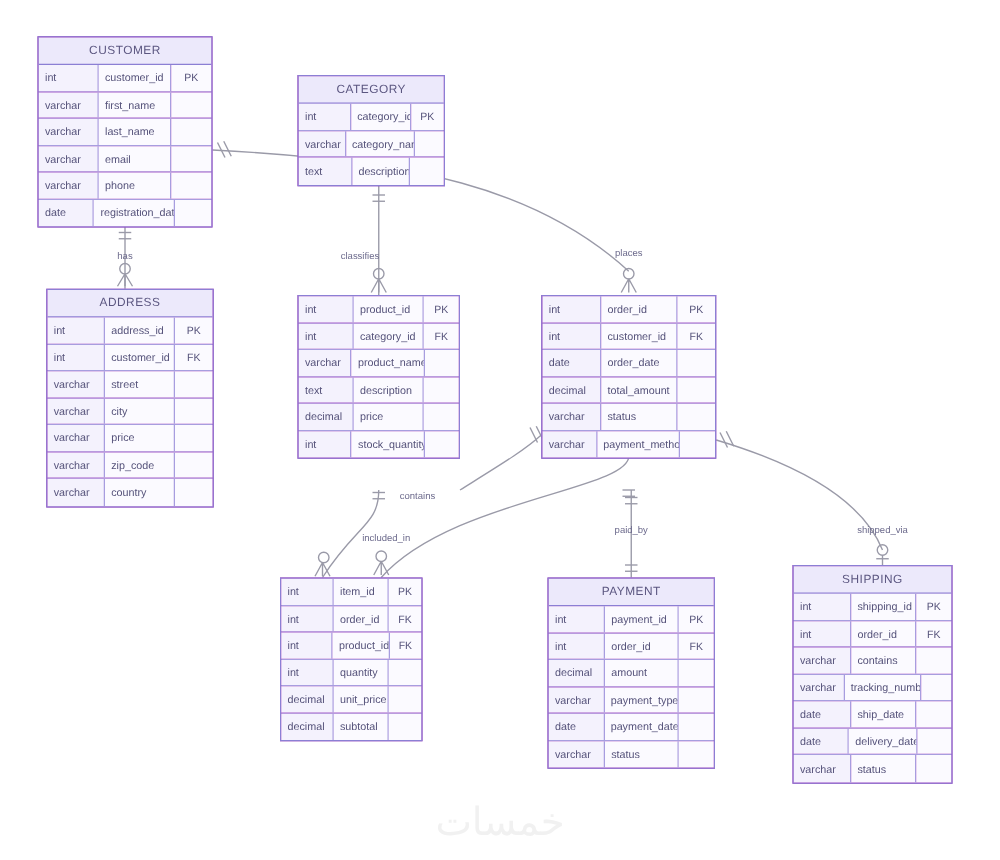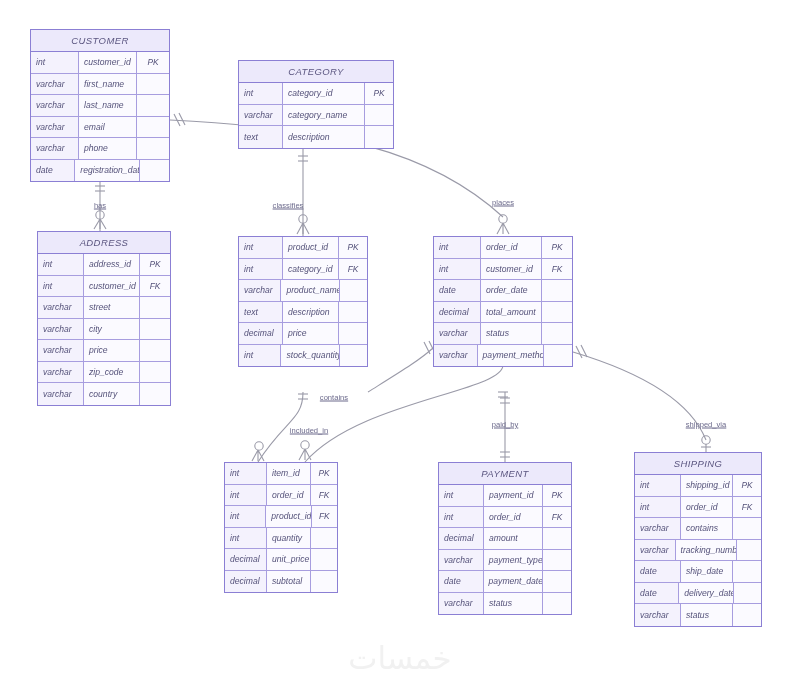--- a/index.html
+++ b/index.html
@@ -27,21 +27,20 @@
     left: 0; top: 0;
     width: 800px;
     height: 688px;
     pointer-events: none;
   }
   .entity {
     position: absolute;
     border: 1.6px solid #8b7fd4;
     background: #a21caf;
     box-sizing: border-box;
-    font-style: italic;
   }
   .entity-header {
     text-align: center;
     font-size: 9.5px;
     letter-spacing: 0.4px;
     color: #5b5680;
     background: #ece9fb;
     border-bottom: 1.6px solid #8b7fd4;
     box-sizing: border-box;
     display: flex;
@@ -80,21 +79,20 @@
     justify-content: center;
     padding-left: 0;
     font-size: 8.4px;
   }
   .rel-label {
     position: absolute;
     font-size: 7.6px;
     color: #6c6a8c;
     white-space: nowrap;
     transform: translate(-50%, -50%);
-    text-decoration: underline;
   }
   #watermark {
     position: absolute;
     left: 0;
     top: 640px;
     width: 800px;
     text-align: center;
     font-size: 31px;
     color: #f1f1f1;
     letter-spacing: 1px;
@@ -244,21 +242,21 @@
           <div class="cell c-type" style="width: 46px;">varchar</div>
           <div class="cell c-name">zip_code</div>
           <div class="cell c-key" style="width: 30px;"></div>
         </div>
         <div class="row">
           <div class="cell c-type" style="width: 46px;">varchar</div>
           <div class="cell c-name">country</div>
           <div class="cell c-key" style="width: 30px;"></div>
         </div>
       </div>
-      <div class="entity" style="left: 238px; top: 60px; width: 156px;">
+      <div class="entity" style="left: 238px; top: 60px; width: 118px;">
         <div class="entity-header">CATEGORY</div>
         <div class="row">
           <div class="cell c-type" style="width: 44px;">int</div>
           <div class="cell c-name">category_id</div>
           <div class="cell c-key" style="width: 28px;">PK</div>
         </div>
         <div class="row">
           <div class="cell c-type" style="width: 44px;">varchar</div>
           <div class="cell c-name">category_name</div>
           <div class="cell c-key" style="width: 28px;"></div>

